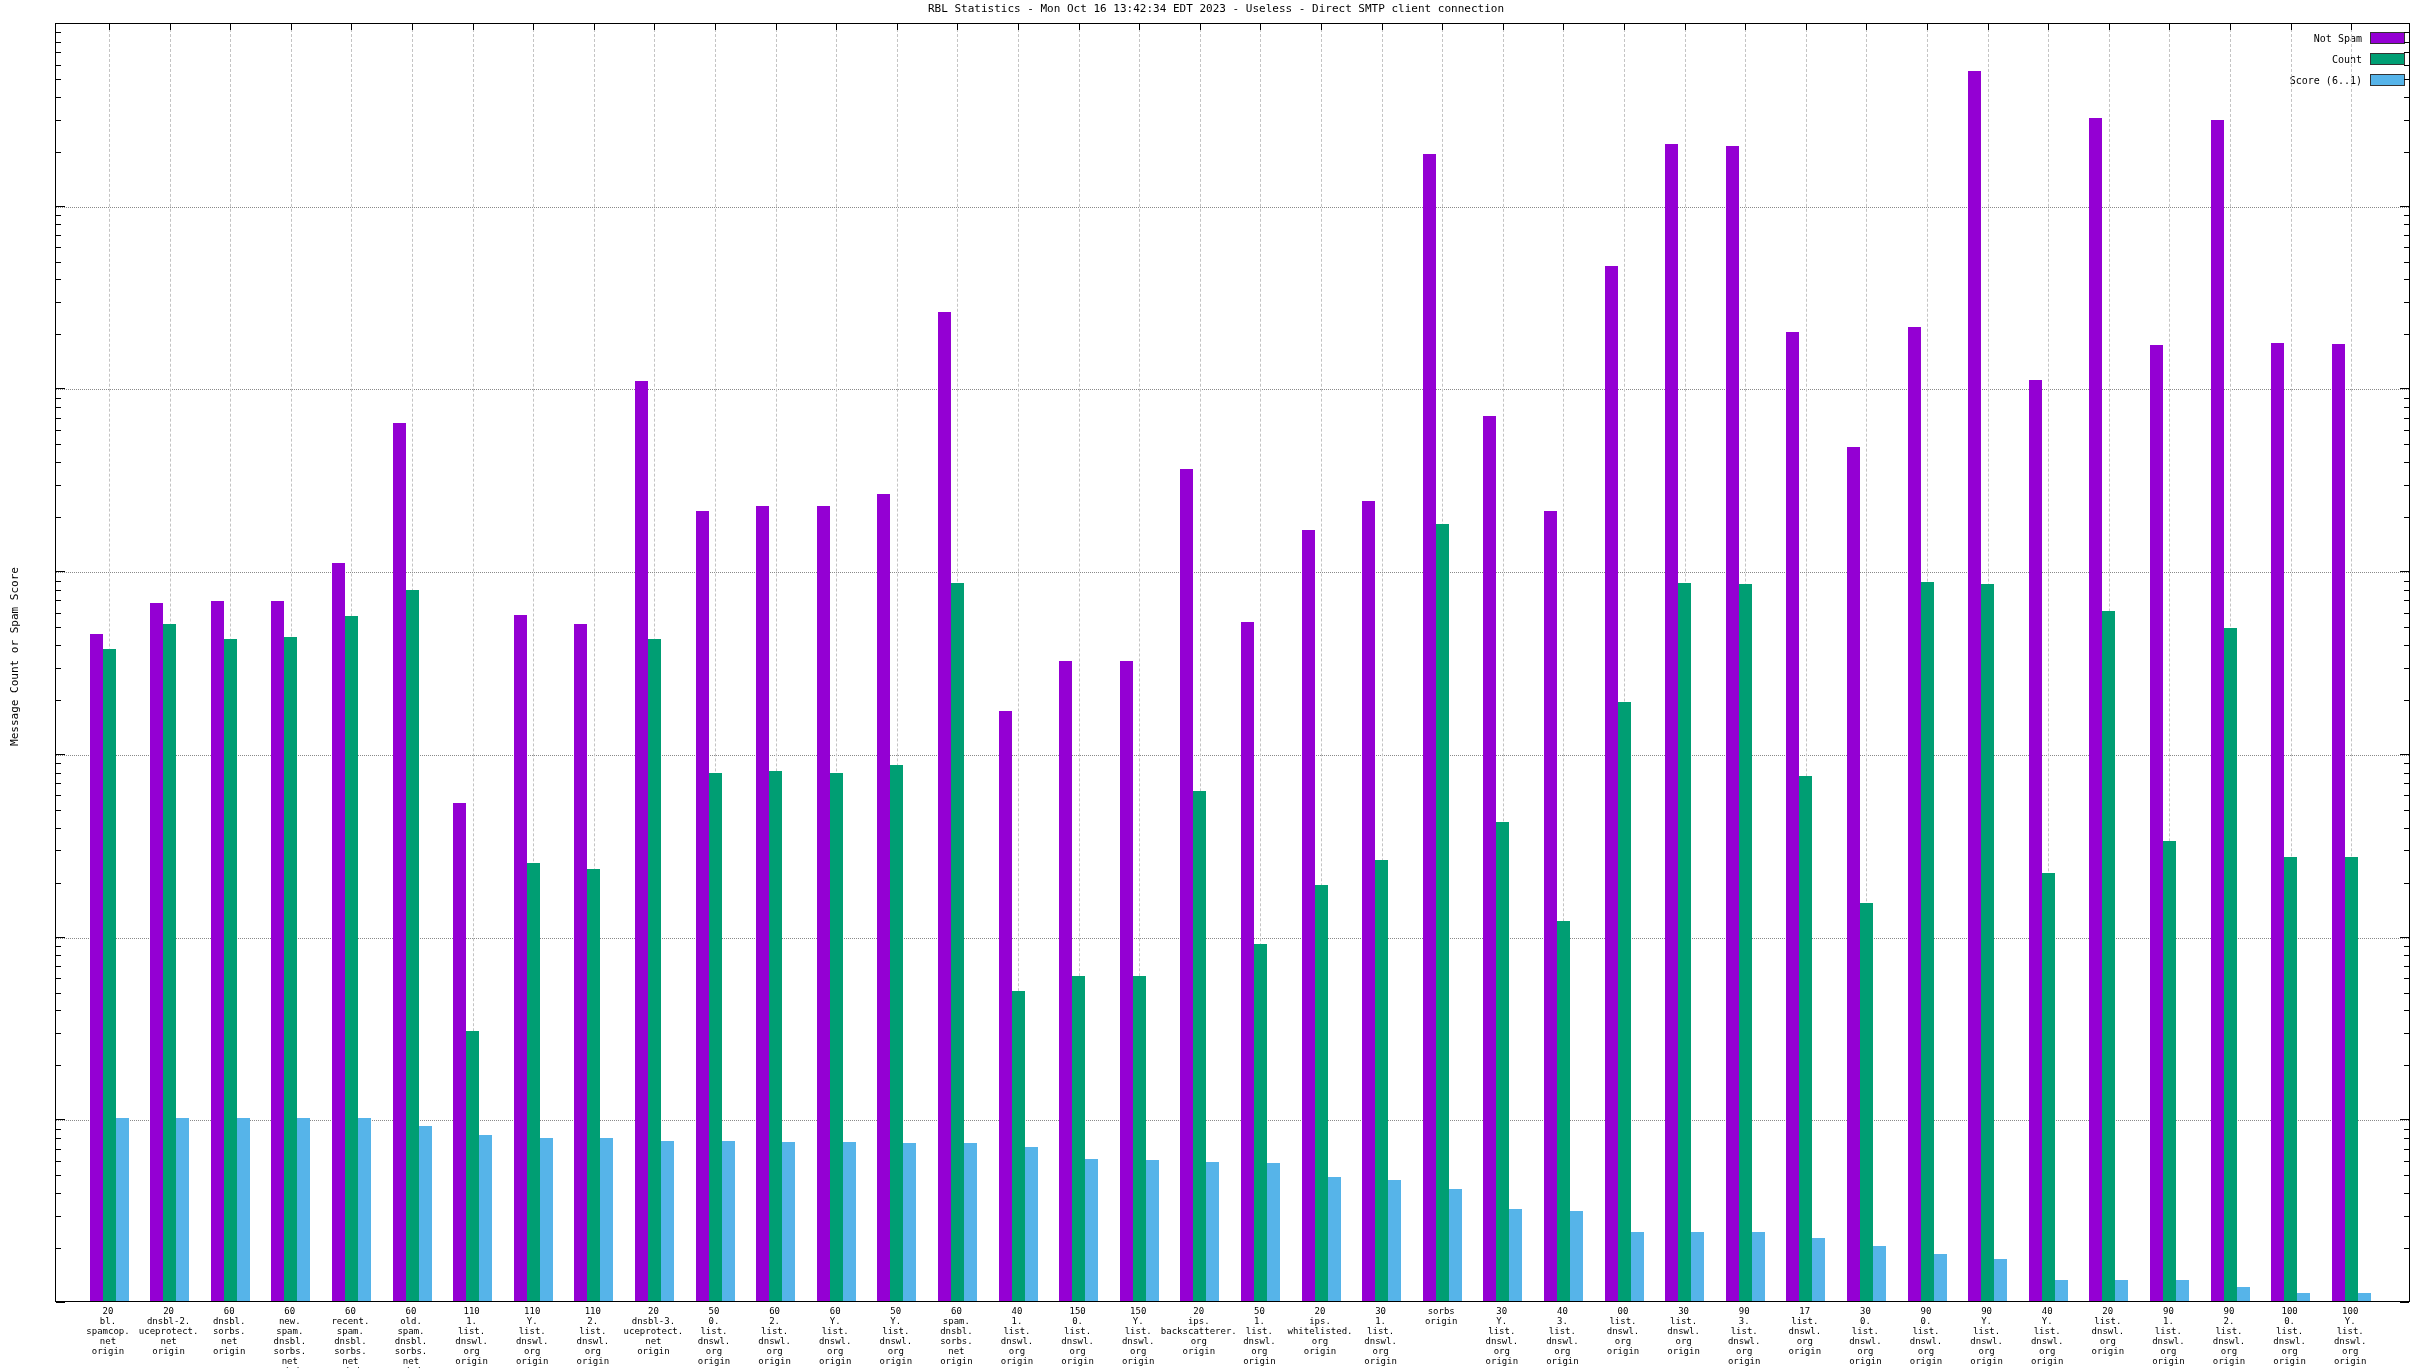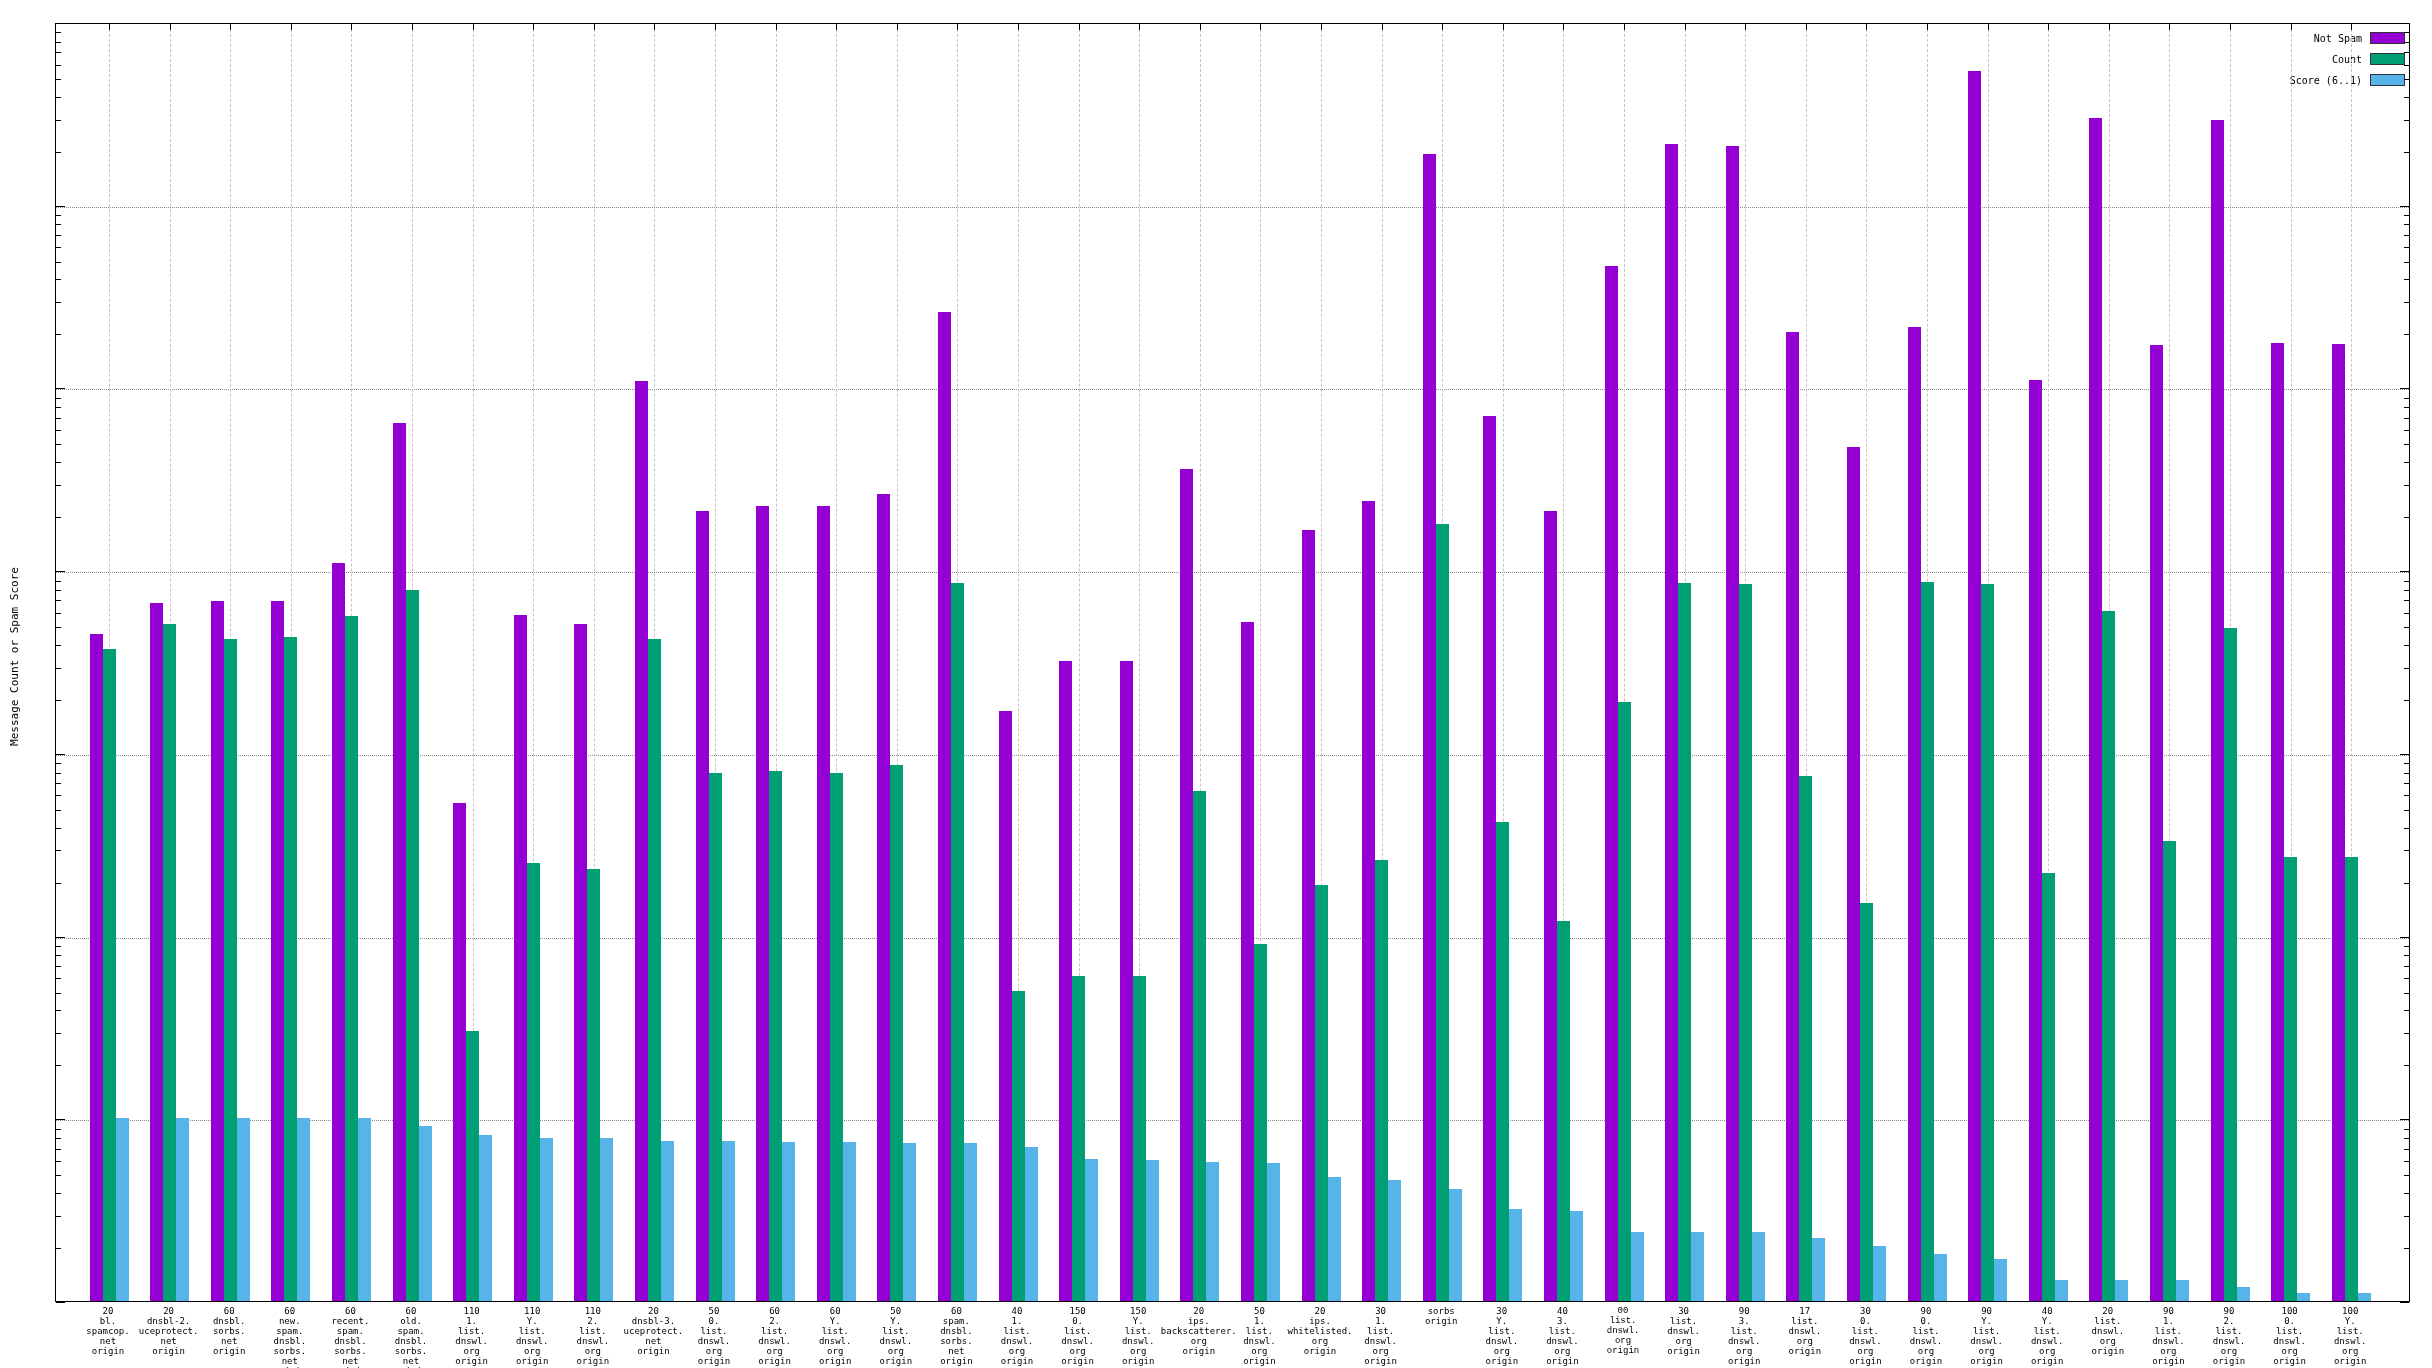--- a/index.html
+++ b/index.html
@@ -22,20 +22,21 @@
   .ylabels-box { position:absolute; left:0; top:23px; width:52px; height:1279px; }
   .legend { position:absolute; top:8px; right:4px; }
   .legend-row { display:flex; align-items:center; justify-content:flex-end; margin-bottom:9px; }
   .legend-label { font-size:10px; color:#000; margin-right:8px; white-space:pre; }
   .legend-swatch { width:35px; height:12px; border:1px solid #333; }
 </style>
 </head>
 <body>
 
 <div class="screen">
+  <div class="chart-title">RBL Statistics - Mon Oct 16 13:42:34 EDT 2023 - Useless - Direct SMTP client connection</div>
   <div class="y-axis-title">Message Count or Spam Score</div>
   <div class="ylabels-box" id="ylabels"></div>
   <div id="plot">
     <div class="legend" id="legend">
         <div class="legend-row">
           <div class="legend-label">Not Spam</div>
           <div class="legend-swatch" style="background: rgb(148, 0, 211);"></div>
         </div>
         <div class="legend-row">
           <div class="legend-label">Count</div>
@@ -508,21 +509,21 @@
 list.
 dnswl.
 org
 origin</div>
       <div class="xlabel" style="left: 1507.4px; top: 0px;">40
 3.
 list.
 dnswl.
 org
 origin</div>
-      <div class="xlabel" style="left: 1568px; top: 0px; font-family: Liberation Mono, monospace;">00
+      <div class="xlabel" style="left: 1568px; top: 0px;">00
 list.
 dnswl.
 org
 origin</div>
       <div class="xlabel" style="left: 1628.6px; top: 0px;">30
 list.
 dnswl.
 org
 origin</div>
       <div class="xlabel" style="left: 1689.2px; top: 0px;">90

